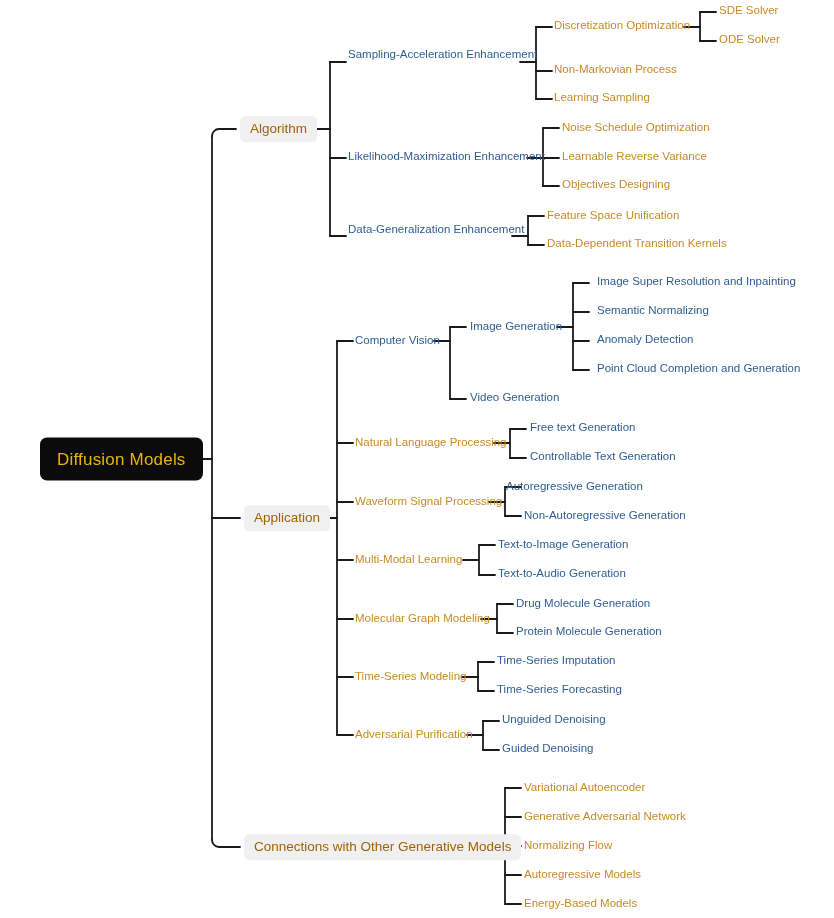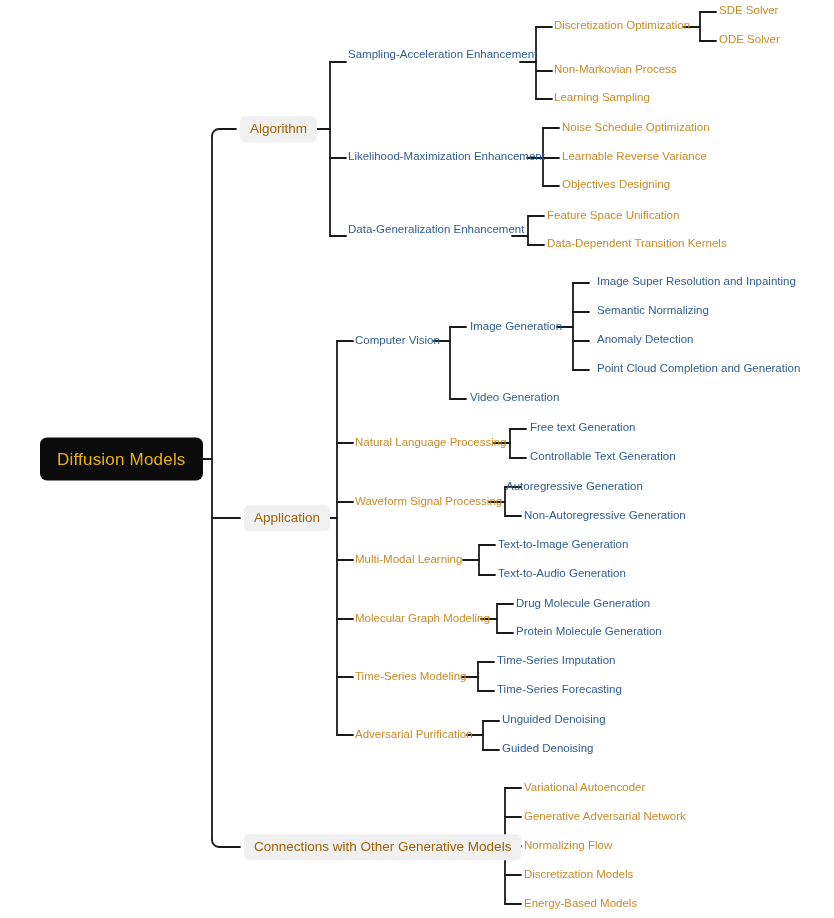--- a/index.html
+++ b/index.html
@@ -213,16 +213,16 @@
   <div class="node plain c-blue" style="left:497px; top:661px;">Time-Series Imputation</div>
   <div class="node plain c-blue" style="left:497px; top:690px;">Time-Series Forecasting</div>
 
   <div class="node plain c-amber" style="left:355px; top:735px;">Adversarial Purification</div>
   <div class="node plain c-blue" style="left:502px; top:720px;">Unguided Denoising</div>
   <div class="node plain c-blue" style="left:502px; top:749px;">Guided Denoising</div>
 
   <div class="node plain c-amber" style="left:524px; top:788px;">Variational Autoencoder</div>
   <div class="node plain c-amber" style="left:524px; top:817px;">Generative Adversarial Network</div>
   <div class="node plain c-amber" style="left:524px; top:846px;">Normalizing Flow</div>
-  <div class="node plain c-amber" style="left:524px; top:875px;">Discretization Models</div>
+  <div class="node plain c-amber" style="left:524px; top:875px;">Autoregressive Models</div>
   <div class="node plain c-amber" style="left:524px; top:904px;">Energy-Based Models</div>
 
 </div>
 
 </body></html>

